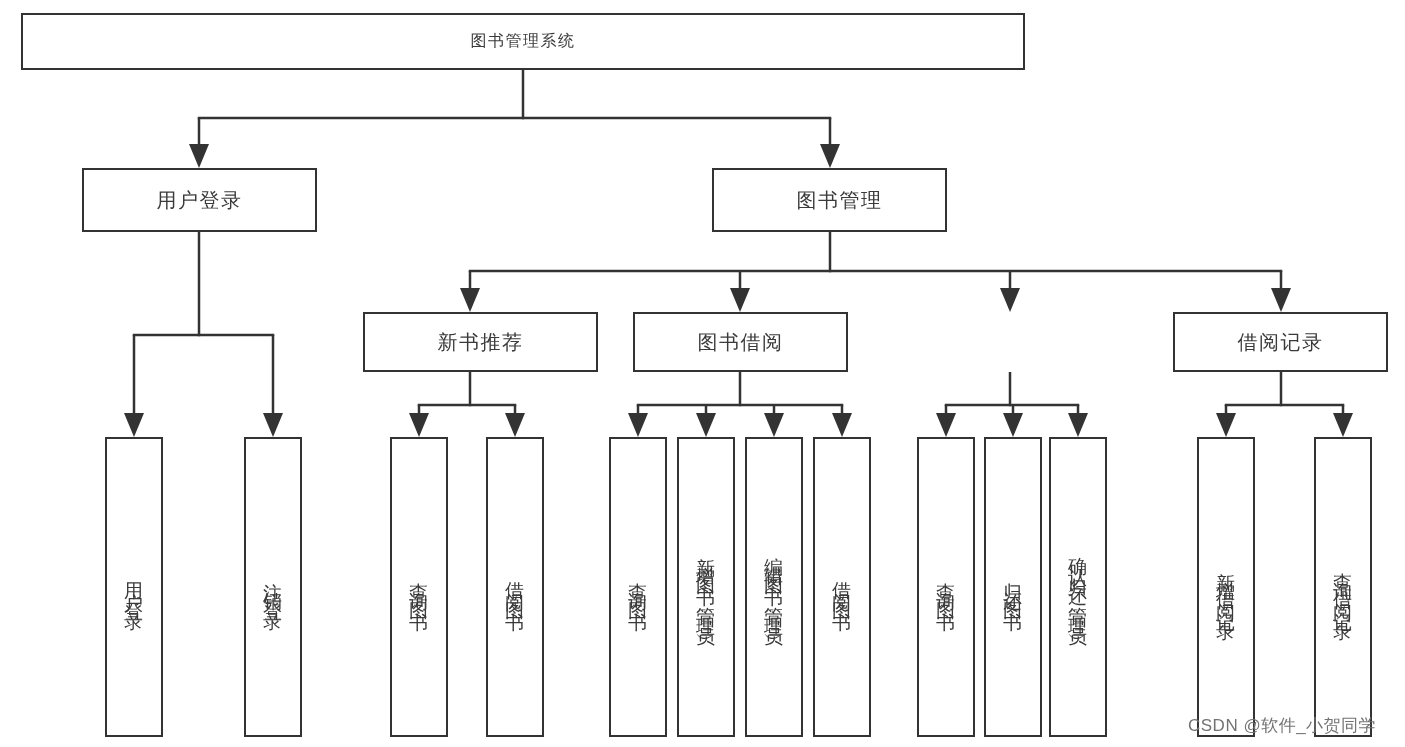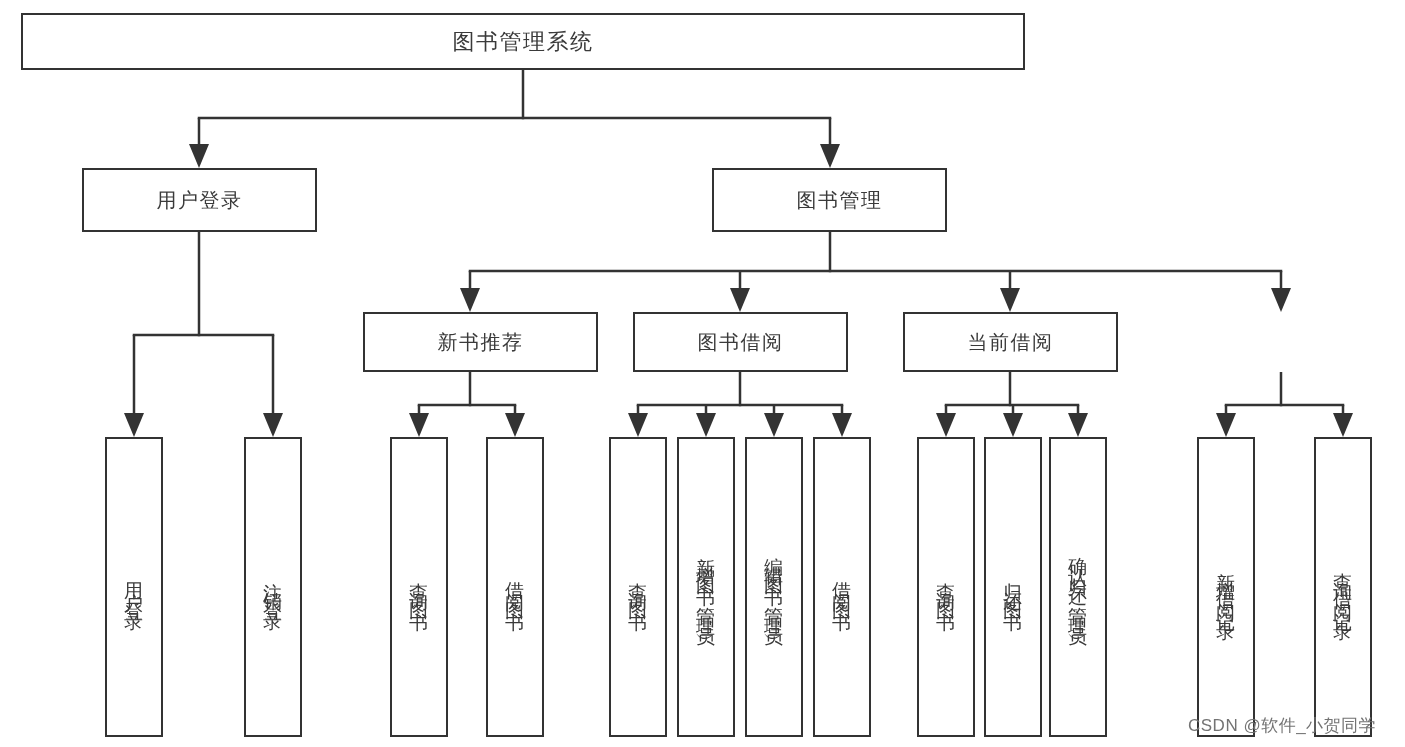--- a/index.html
+++ b/index.html
@@ -29,21 +29,21 @@
     background: #ffffff;
     display: flex;
     align-items: center;
     justify-content: center;
     color: #3a3a3a;
     font-size: 20px;
     letter-spacing: 1.5px;
     text-align: center;
     z-index: 2;
   }
-  .box.root { font-size: 22px; }
+  .box.root { font-size: 16px; }
   .vbox {
     position: absolute;
     box-sizing: border-box;
     border: 2.5px solid #333333;
     background: #ffffff;
     width: 58px;
     top: 437px;
     height: 300px;
     display: flex;
     align-items: center;
@@ -154,22 +154,22 @@
   <div class="box" style="left:712px; top:168px; width:235px; height:64px;padding-left:20px;">
     <span>图书管理</span>
   </div>
 
   <div class="box" style="left:363px; top:312px; width:235px; height:60px;">
     <span>新书推荐</span>
   </div>
   <div class="box" style="left:633px; top:312px; width:215px; height:60px;text-align:right;">
     <span>图书借阅</span>
   </div>
-  <div class="box" style="left:903px; top:312px; width:215px; height:60px;">
-    <span>当前借阅</span>
+  <div class="box" style="left:1173px; top:312px; width:215px; height:60px;">
+    <span>借阅记录</span>
   </div>
 
   <div class="vbox" style="left:105px;">
     <span>用户登录</span>
   </div>
   <div class="vbox" style="left:244px;">
     <span>注销登录</span>
   </div>
   <div class="vbox" style="left:390px;">
     <span>查询图书</span>

